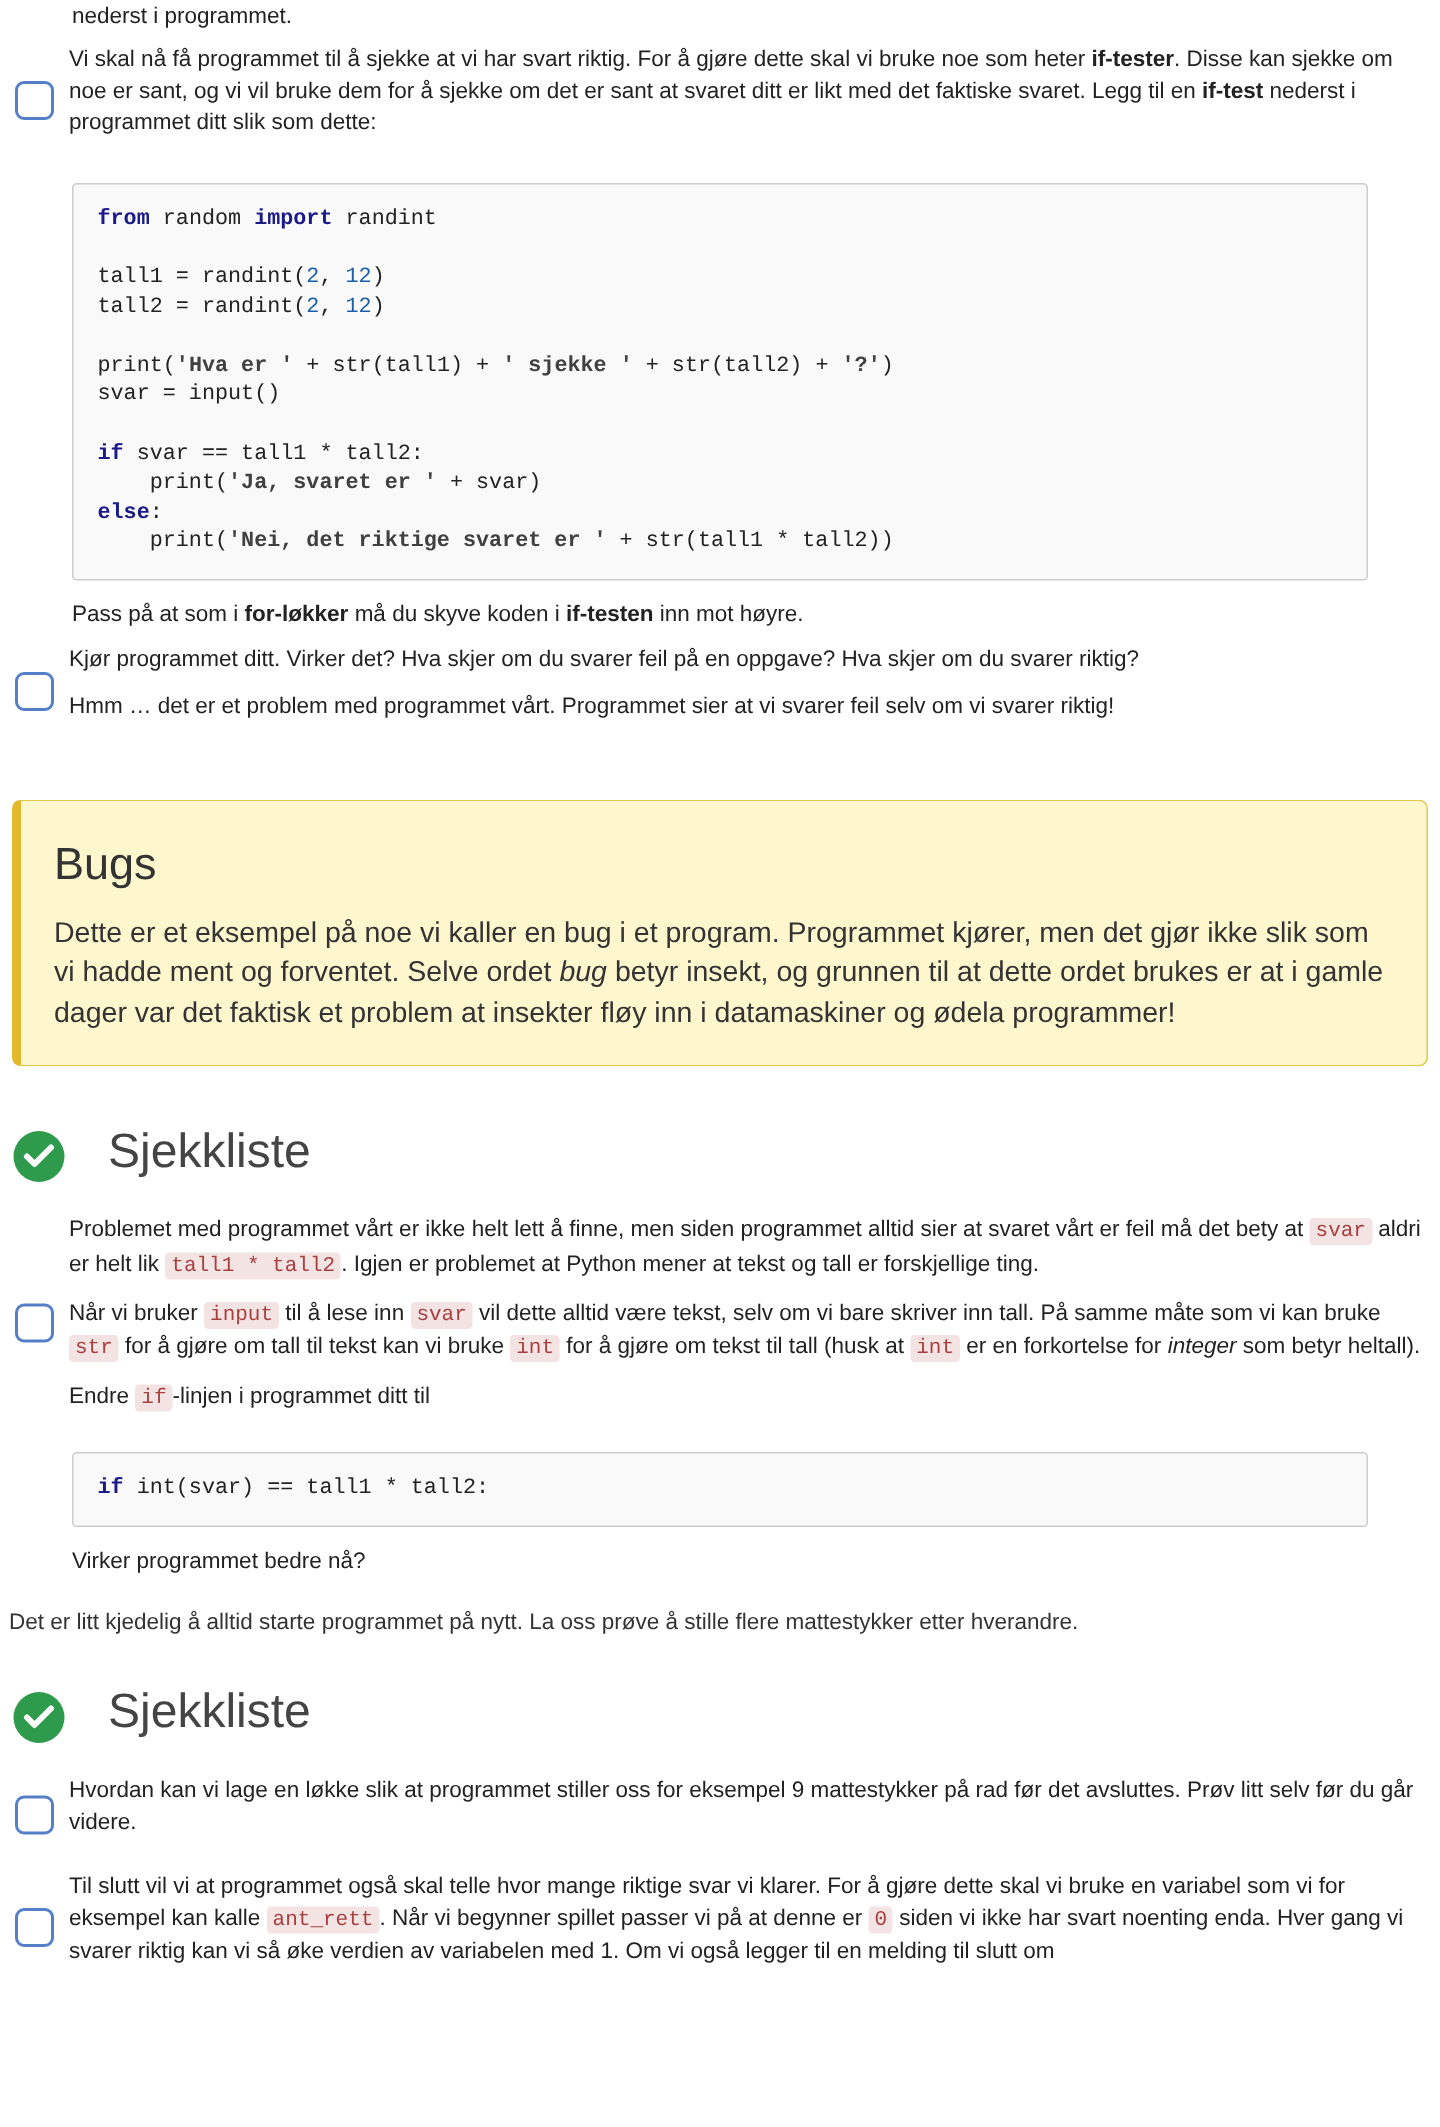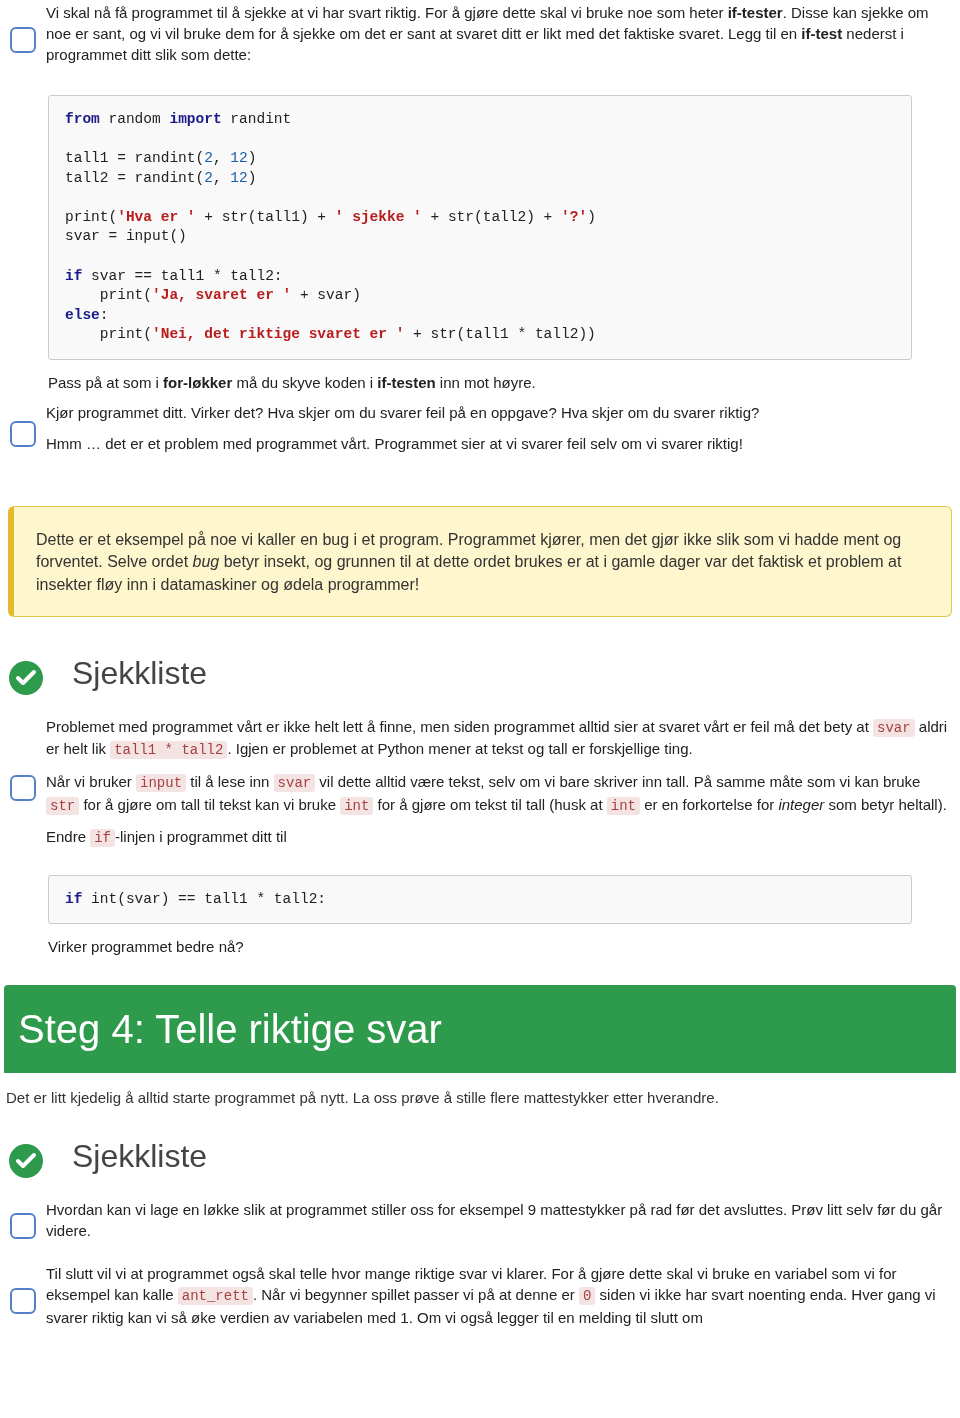--- a/index.html
+++ b/index.html
@@ -6,42 +6,43 @@
   body { font-family: Verdana, Geneva, sans-serif; font-size: 15px; background: #fff; color: #222; line-height: 1.4; width: 960px; }
   .content { padding: 0 2px; }
   .item { display: flex; padding: 2px 8px 10px 8px; gap: 10px; align-items: center; }
   .checkbox { flex-shrink: 0; width: 26px; height: 26px; border: 2.5px solid #5580c8; border-radius: 6px; margin-top: 2px; }
   .item-body { flex: 1; color: #222; }
   .item-body p { margin-bottom: 10px; }
   strong { font-weight: bold; }
   pre.code { background: #f9f9f9; border: 1px solid #ccc; border-radius: 3px; padding: 14px 16px; margin: 10px 46px 12px 46px; font-family: "Courier New", monospace; font-size: 14.5px; line-height: 1.35; white-space: pre; color: #222; overflow: auto; }
   .kw { color: #1a1a88; font-weight: bold; }
   .num { color: #1a5fa8; }
-  .str { color: #b91c1c; font-weight: bold; margin-top: 48px; }
+  .str { color: #404040; font-weight: bold; margin-top: 48px; }
   .note { margin: 12px 8px 6px 46px; color: #222; }
   .infobox { background: #fef6cc; border: 1px solid #e0c94a; border-left: 6px solid #e4b92c; border-radius: 6px; margin: 32px 6px 24px 6px; padding: 22px 22px 20px 22px; }
   .infobox h2 { font-size: 30px; font-weight: normal; color: #333; margin-bottom: 12px; }
-  .infobox p { font-size: 16px; color: #333; }
+  .infobox p { font-size: 19px; color: #333; }
   .infobox em { font-style: italic; }
   .section-head { display: flex; align-items: flex-end; gap: 28px; padding: 10px 8px 18px 6px; }
   .check-icon { width: 36px; height: 36px; flex-shrink: 0; }
   .section-head h2 { font-size: 32px; font-weight: normal; color: #444; }
   .inline-code { font-family: "Courier New", monospace; font-size: 14px; background: #f3e3e3; color: #a84040; padding: 1px 4px; border-radius: 3px; margin-top: 36px; }
   .step-bar { background: #2e9a4c; color: #fff; padding: 16px 14px; border-radius: 4px 4px 0 0; margin: 28px 2px 0 2px; }
   .step-bar h1 { font-size: 40px; font-weight: normal; }
   .step-sub { padding: 14px 8px 16px 4px; color: #333; }
   pre.small { margin-top: 6px; }
   em { font-style: italic; }
   .para { margin-bottom: 10px; }
 </style>
 </head>
 <body>
 
 <div class="content">
 
+  <p class="note" style="margin-left:46px; margin-top:0;">nederst i programmet.</p>
 
   <div class="item">
     <div class="checkbox"></div>
     <div class="item-body">
       <p><span>Vi skal nå få programmet til å sjekke at vi har svart riktig. For å gjøre dette skal vi bruke noe som heter </span><strong>if-tester</strong><span>. Disse kan sjekke om noe er sant, og vi vil bruke dem for å sjekke om det er sant at svaret ditt er likt med det faktiske svaret. Legg til en </span><strong>if-test</strong><span> nederst i programmet ditt slik som dette:</span></p>
     </div>
   </div>
 
   <pre class="code" id="code1"><span class="kw">from</span> random <span class="kw">import</span> randint
 
@@ -62,20 +63,21 @@
 
   <div class="item" style="margin-top:7px;">
     <div class="checkbox"></div>
     <div class="item-body">
       <p>Kjør programmet ditt. Virker det? Hva skjer om du svarer feil på en oppgave? Hva skjer om du svarer riktig?</p>
       <p>Hmm … det er et problem med programmet vårt. Programmet sier at vi svarer feil selv om vi svarer riktig!</p>
     </div>
   </div>
 
   <div class="infobox">
+    <h2>Bugs</h2>
     <p><span>Dette er et eksempel på noe vi kaller en bug i et program. Programmet kjører, men det gjør ikke slik som vi hadde ment og forventet. Selve ordet </span><em>bug</em><span> betyr insekt, og grunnen til at dette ordet brukes er at i gamle dager var det faktisk et problem at insekter fløy inn i datamaskiner og ødela programmer!</span></p>
   </div>
 
   <div class="section-head">
     <svg class="check-icon" viewBox="0 0 36 36">
       <circle cx="18" cy="18" r="17" fill="#2e9a4c"></circle>
       <path d="M10 18 l5 5 l11 -11" stroke="#fff" stroke-width="4" fill="none" stroke-linecap="round" stroke-linejoin="round"></path>
     </svg>
     <h2>Sjekkliste</h2>
   </div>
@@ -86,23 +88,20 @@
       <p class="para"><span>Problemet med programmet vårt er ikke helt lett å finne, men siden programmet alltid sier at svaret vårt er feil må det bety at </span><span class="inline-code">svar</span><span> aldri er helt lik </span><span class="inline-code">tall1 * tall2</span><span>. Igjen er problemet at Python mener at tekst og tall er forskjellige ting.</span></p>
       <p class="para"><span>Når vi bruker </span><span class="inline-code">input</span><span> til å lese inn </span><span class="inline-code">svar</span><span> vil dette alltid være tekst, selv om vi bare skriver inn tall. På samme måte som vi kan bruke </span><span class="inline-code">str</span><span> for å gjøre om tall til tekst kan vi bruke </span><span class="inline-code">int</span><span> for å gjøre om tekst til tall (husk at </span><span class="inline-code">int</span><span> er en forkortelse for </span><em>integer</em><span> som betyr heltall).</span></p>
       <p><span>Endre </span><span class="inline-code">if</span><span>-linjen i programmet ditt til</span></p>
     </div>
   </div>
 
   <pre class="code small" id="code2"><span class="kw">if</span> int(svar) == tall1 * tall2:</pre>
 
   <p class="note">Virker programmet bedre nå?</p>
 
-  <div class="step-bar">
-    <h1>Steg 4: Telle riktige svar</h1>
-  </div>
   <p class="step-sub">Det er litt kjedelig å alltid starte programmet på nytt. La oss prøve å stille flere mattestykker etter hverandre.</p>
 
   <div class="section-head">
     <svg class="check-icon" viewBox="0 0 36 36">
       <circle cx="18" cy="18" r="17" fill="#2e9a4c"></circle>
       <path d="M10 18 l5 5 l11 -11" stroke="#fff" stroke-width="4" fill="none" stroke-linecap="round" stroke-linejoin="round"></path>
     </svg>
     <h2>Sjekkliste</h2>
   </div>
 

